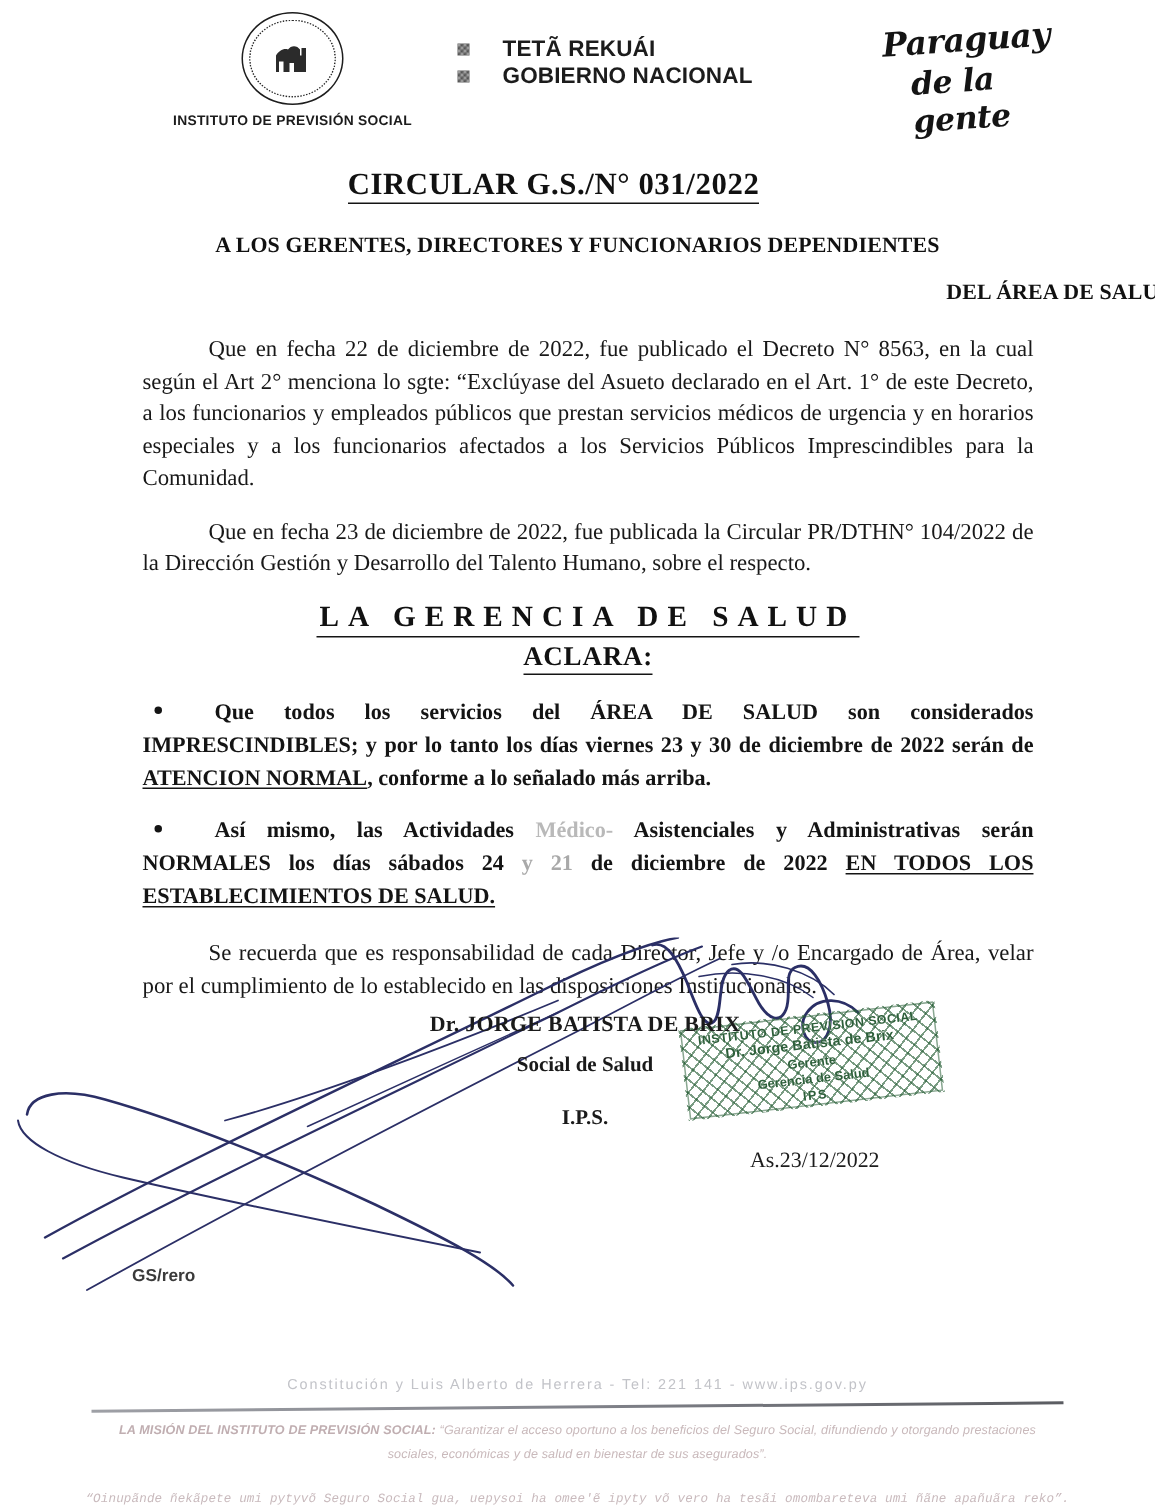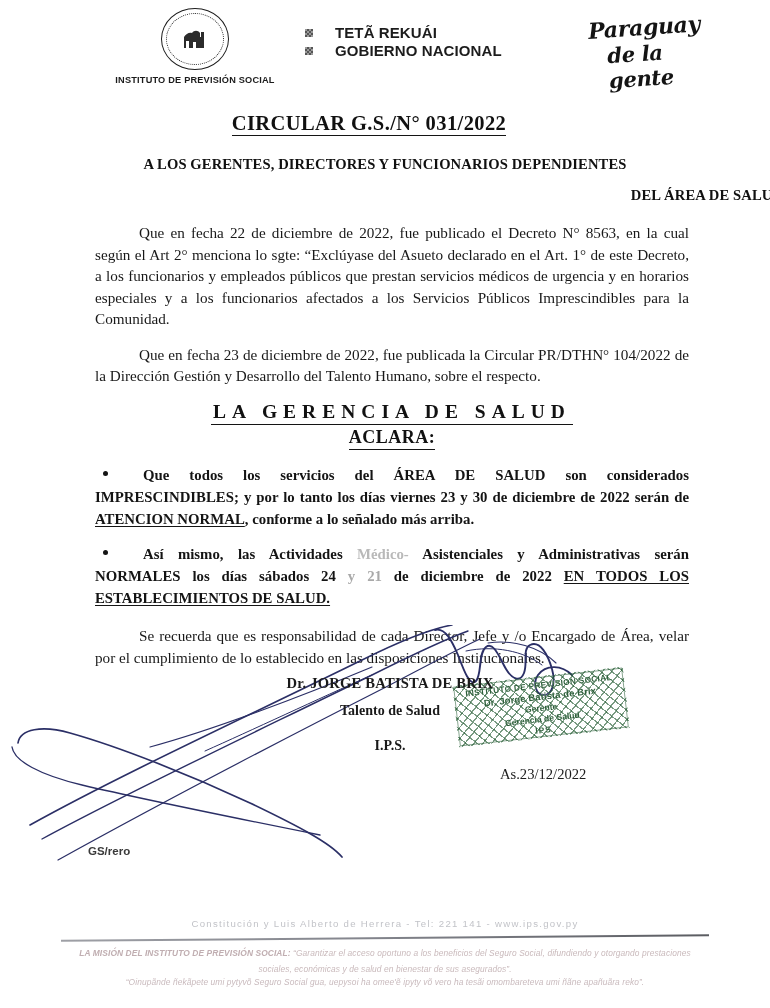--- a/index.html
+++ b/index.html
@@ -373,25 +373,25 @@
     font-family: "Liberation Sans", sans-serif;
     font-size: 8.4px;
     font-style: italic;
     color: #c9b9bb;
     line-height: 1.85;
     letter-spacing: .1px;
     padding: 0 62px;
   }
   .foot-mission b { color: #c0aeb1; font-style: italic; margin-top: 44px; }
   .foot-guarani {
-    font-family: Liberation Sans, sans-serif;
+    font-family: Liberation Mono, monospace;
     font-size: 8.4px;
     font-style: italic;
     color: #c9babd;
-    margin-top: 0;
+    margin-top: 17px;
     letter-spacing: .1px;
   }
 </style>
 </head>
 <body>
 
 <div class="page">
 
   <div class="header">
 
@@ -482,21 +482,21 @@
         <div class="stamp-l1">INSTITUTO DE PREVISION SOCIAL</div>
         <div class="stamp-l2">Dr. Jorge Batista de Brix</div>
         <div class="stamp-l3">Gerente</div>
         <div class="stamp-l4">Gerencia de Salud</div>
         <div class="stamp-l5">IPS</div>
       </div>
     </div>
   </div>
 
   <div class="sig-name">Dr. JORGE BATISTA DE BRIX</div>
-  <div class="sig-role">Talento de Salud</div>
+  <div class="sig-role">Social de Salud</div>
   <div class="sig-org">I.P.S.</div>
   <div class="sig-date">As.23/12/2022</div>
   <div class="sig-ref">GS/rero</div>
 
   <div class="footer">
     <div class="foot-addr">Constitución y Luis Alberto de Herrera - Tel: 221 141 - www.ips.gov.py</div>
     <div class="foot-rule"></div>
     <div class="foot-mission"><b>LA MISIÓN DEL INSTITUTO DE PREVISIÓN SOCIAL:</b><span> “Garantizar el acceso oportuno a los beneficios del Seguro Social, difundiendo y otorgando prestaciones sociales, económicas y de salud en bienestar de sus asegurados”.</span></div>
     <div class="foot-guarani">“Oinupãnde ñekãpete umi pytyvõ Seguro Social gua, uepysoi ha omee'ẽ ipyty võ vero ha tesãi omombareteva umi ñãne apañuãra reko”.</div>
   </div>

